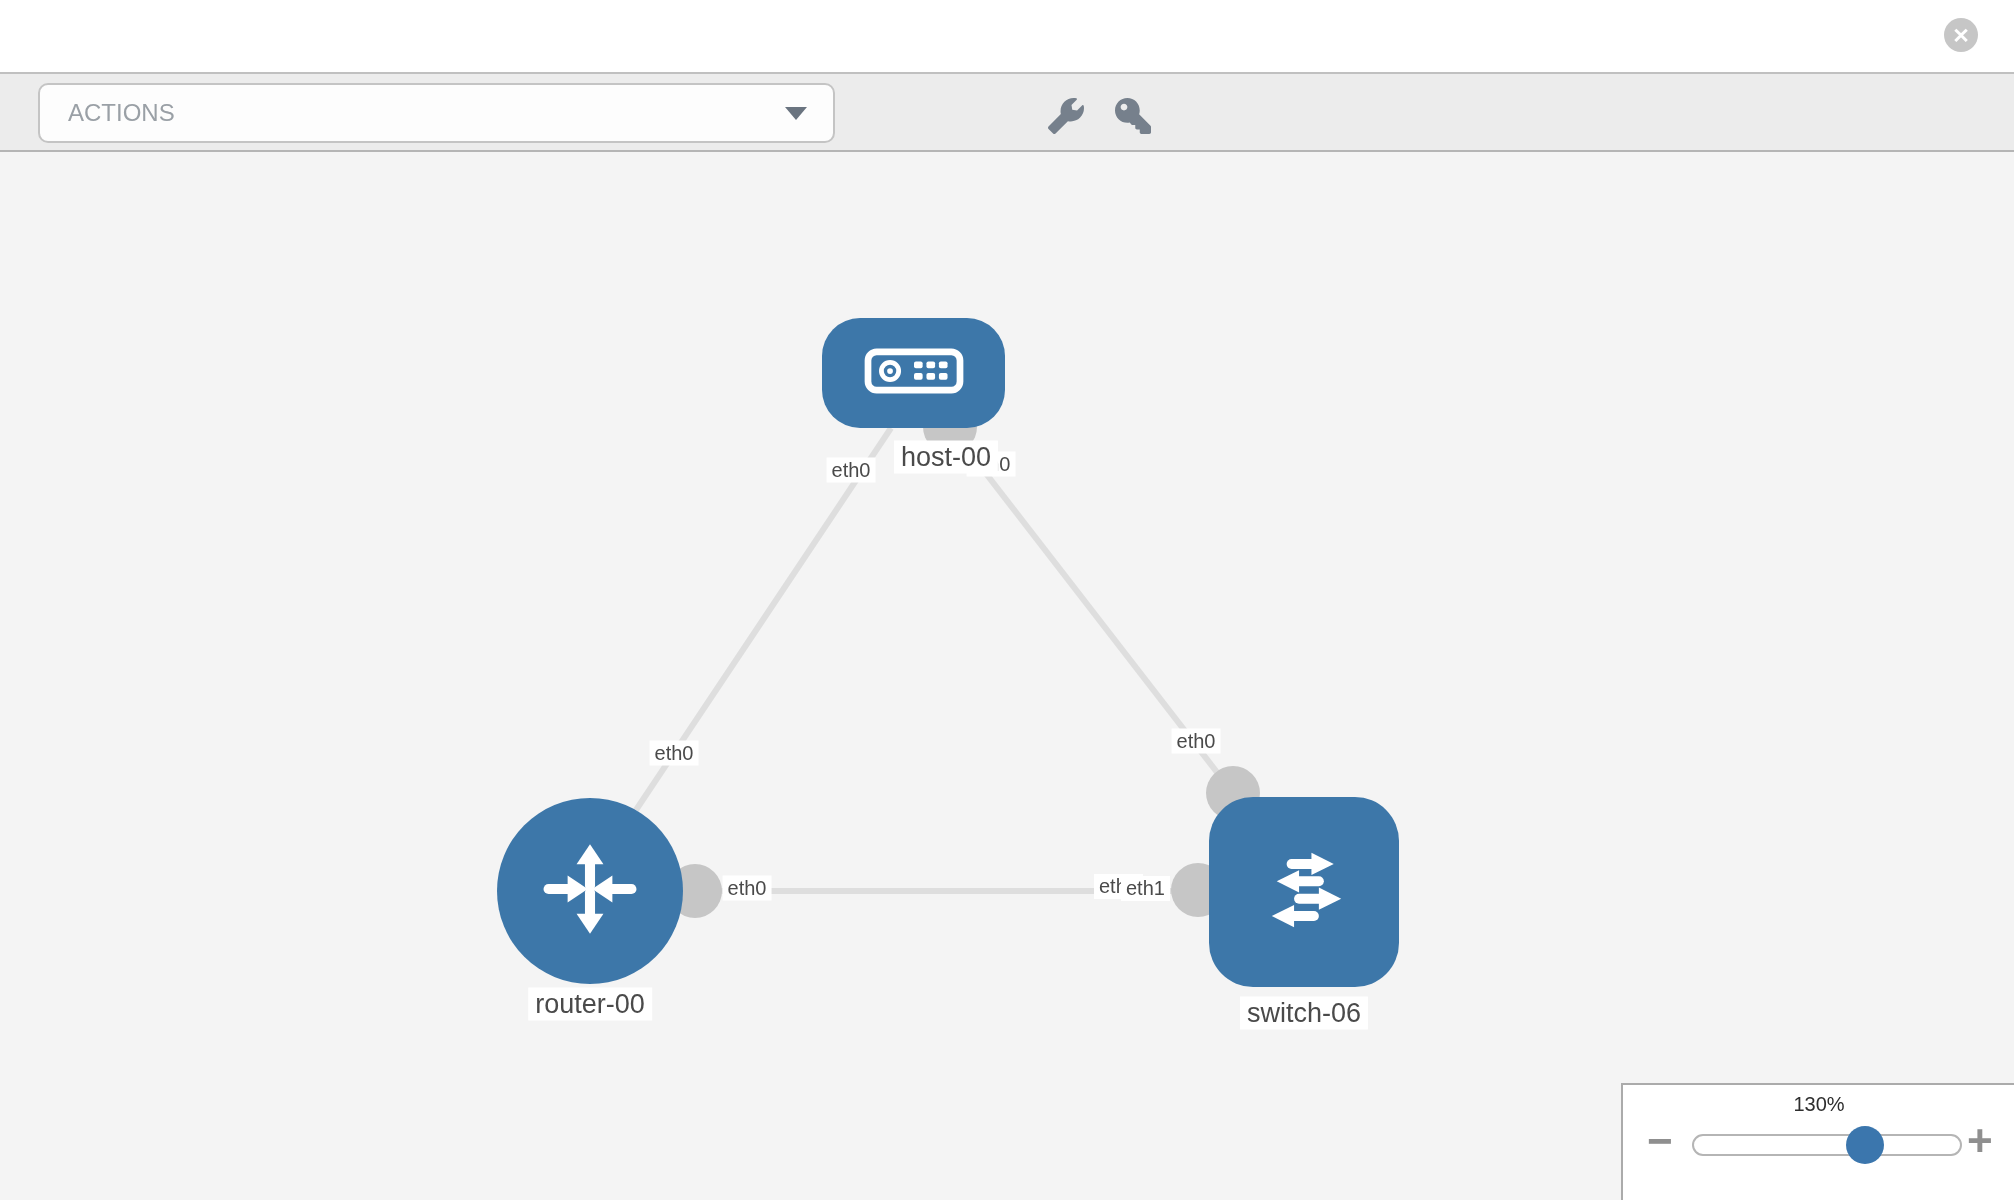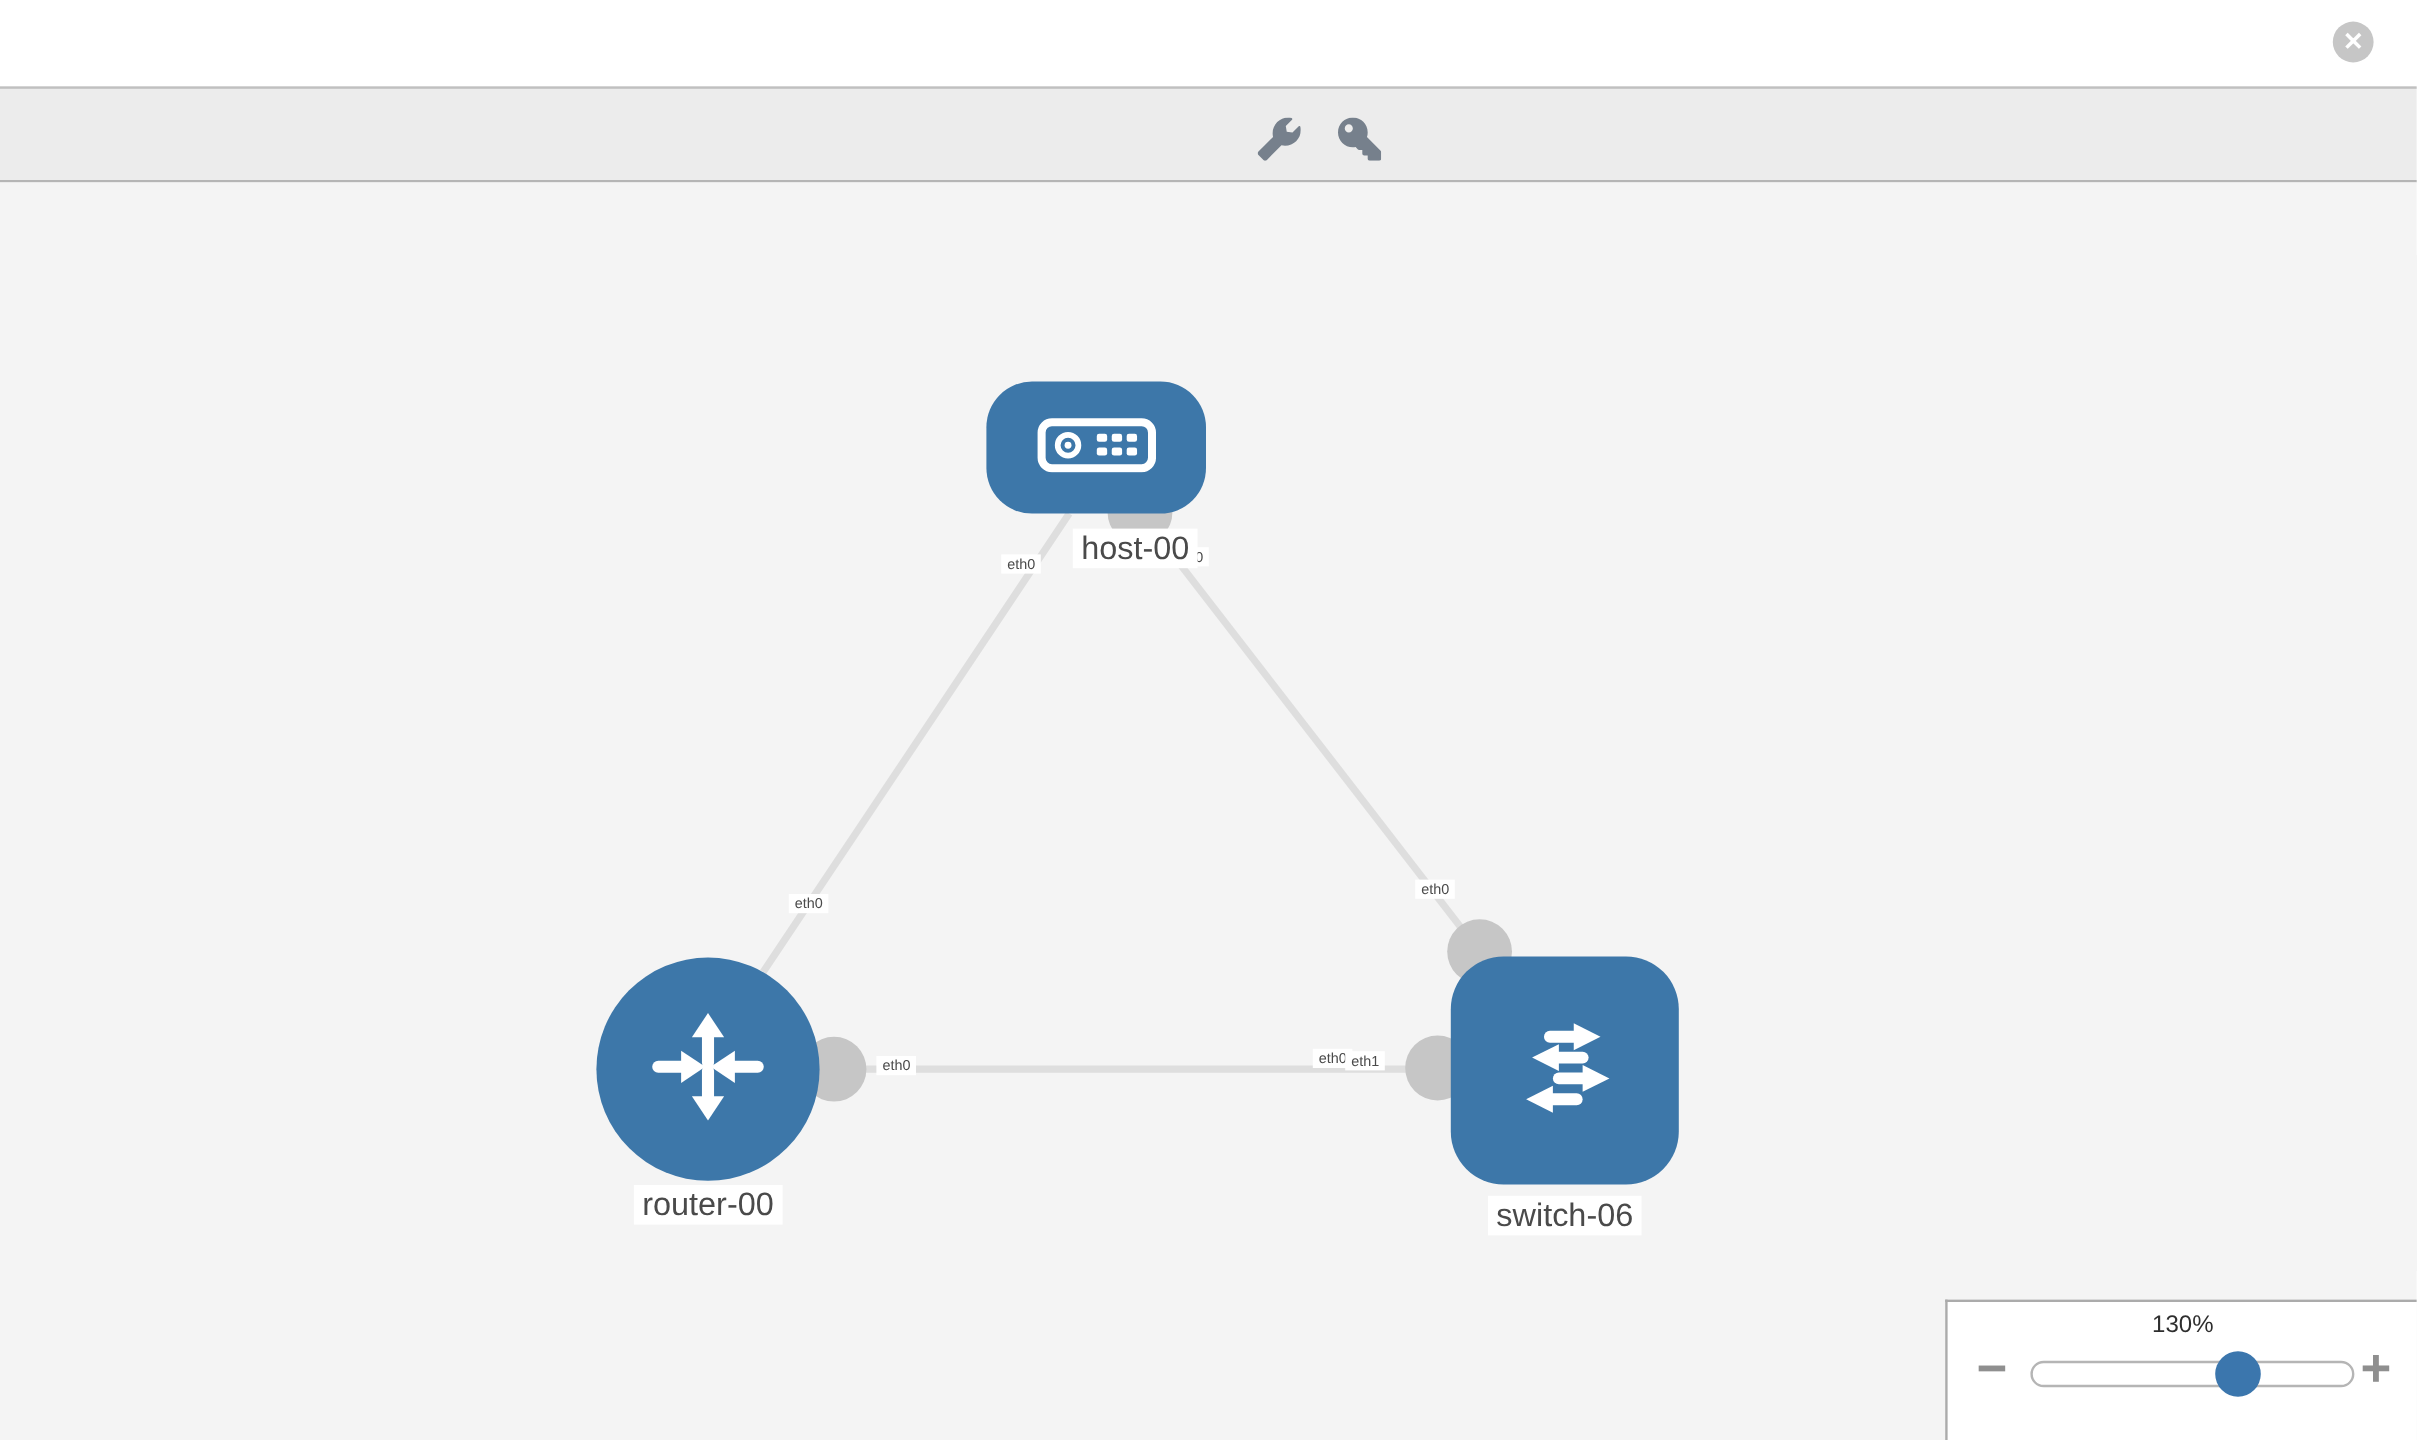--- a/index.html
+++ b/index.html
@@ -37,21 +37,21 @@
     background:#f4f4f4; overflow:hidden; }
   .links-layer { position:absolute; left:0; top:0; z-index:0; }
   .port { position:absolute; width:54px; height:54px; border-radius:50%;
     background:#c6c6c6; z-index:1; }
   .node { position:absolute; background:#3d77a9; z-index:2; display:flex;
     align-items:center; justify-content:center; cursor:pointer; }
   .node-host { left:822px; top:166px; width:183px; height:110px; border-radius:38px; }
   .node-router { left:497px; top:646px; width:186px; height:186px; border-radius:50%; }
   .node-switch { left:1209px; top:645px; width:190px; height:190px; border-radius:44px; }
   .chip { position:absolute; transform:translate(-50%,-50%); background:#fff;
-    color:#4a4a4a; font-size:12px; padding:1px 5px; white-space:nowrap; z-index:3; }
+    color:#4a4a4a; font-size:20px; padding:1px 5px; white-space:nowrap; z-index:3; }
   .chip.node-label { font-size:27px; padding:1px 7px; z-index:4; }
   .chip.chip-abs { transform:none; }
   .chip.front { z-index:4; }
 
   
   .zoom-panel { position:absolute; left:1621px; top:931px; width:394px; height:140px;
     background:#fff; border-left:2px solid #ababab; border-top:2px solid #ababab; z-index:5; }
   .zoom-level { position:absolute; left:0; top:8px; width:100%; text-align:center;
     font-size:20px; color:#2e2e2e; }
   .zoom-minus, .zoom-plus { position:absolute; font-size:44px; font-weight:bold;
@@ -66,20 +66,24 @@
 </head>
 <body>
 
 <div class="app">
 
   <div class="header">
     <div class="close-btn">✕</div>
   </div>
 
   <div class="toolbar">
+    <div class="select select-actions">
+      <span class="select-label">ACTIONS</span>
+      <span class="caret"></span>
+    </div>
 
     <div class="tool-icon icon-wrench">
       <svg viewBox="0 0 512 512">
           <path fill="#76808c" d="M507.73 109.1c-2.24-9.03-13.54-12.09-20.12-5.51l-74.36 74.36-67.88-11.31-11.31-67.88 74.36-74.36c6.62-6.62 3.43-17.9-5.66-20.16C390.39 1.4 377.87 0 365 0c-103.2 0-186.84 83.65-186.84 186.84 0 14.45 1.66 28.52 4.78 42.02L7.33 404.46c-9.77 9.77-9.77 25.61 0 35.38l64.81 64.81c9.77 9.77 25.61 9.77 35.38 0l175.59-175.59c13.5 3.12 27.57 4.78 42.02 4.78 103.2 0 186.84-83.65 186.84-186.84 0-12.87-1.4-25.39-4.24-37.9z"></path>
         </svg>
     </div>
     <div class="tool-icon icon-key">
       <svg viewBox="0 0 512 512">
           <path fill="#76808c" transform="translate(512,0) scale(-1,1)" d="M512 176.001C512 273.203 433.202 352 336 352c-11.22 0-22.19-1.062-32.827-3.069l-24.012 27.014A23.999 23.999 0 0 1 261.223 384H224v40c0 13.255-10.745 24-24 24h-40v40c0 13.255-10.745 24-24 24H24c-13.255 0-24-10.745-24-24v-78.059c0-6.365 2.529-12.47 7.029-16.971l161.802-161.802C163.108 213.814 160 195.271 160 176 160 78.798 238.797.001 335.999 0 433.488-.001 512 78.511 512 176.001zM336 128c0 26.51 21.49 48 48 48s48-21.49 48-48-21.49-48-48-48-48 21.49-48 48z"></path>
         </svg>

